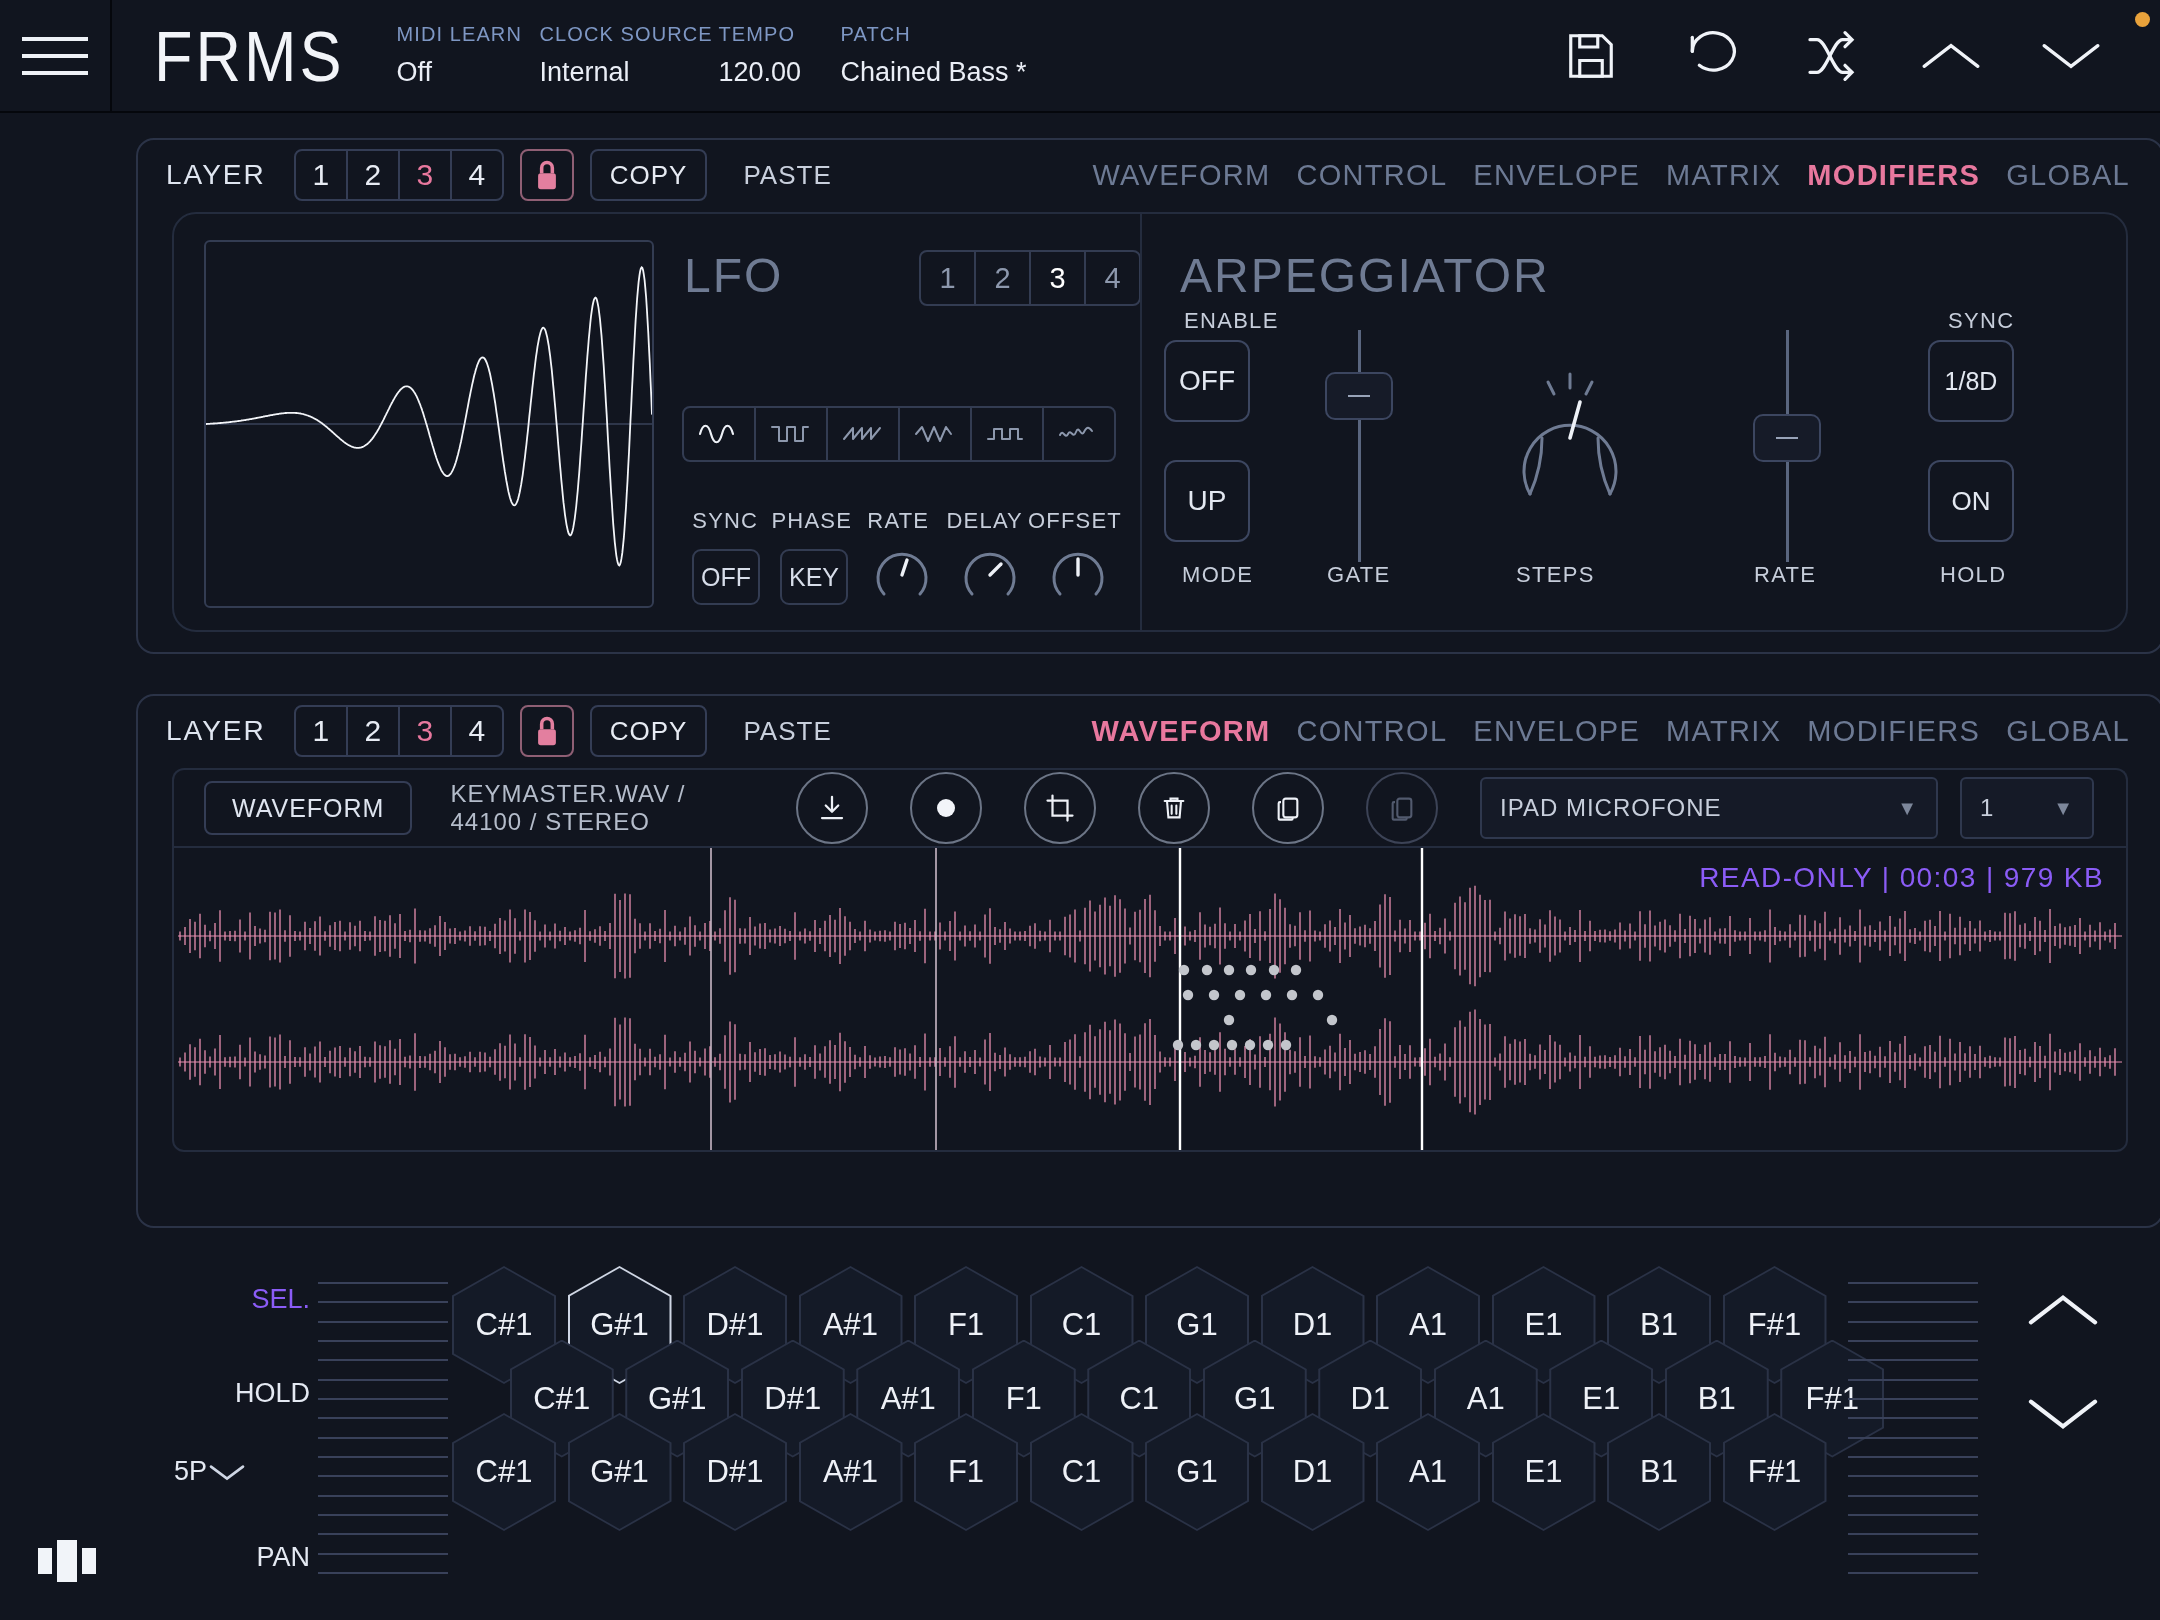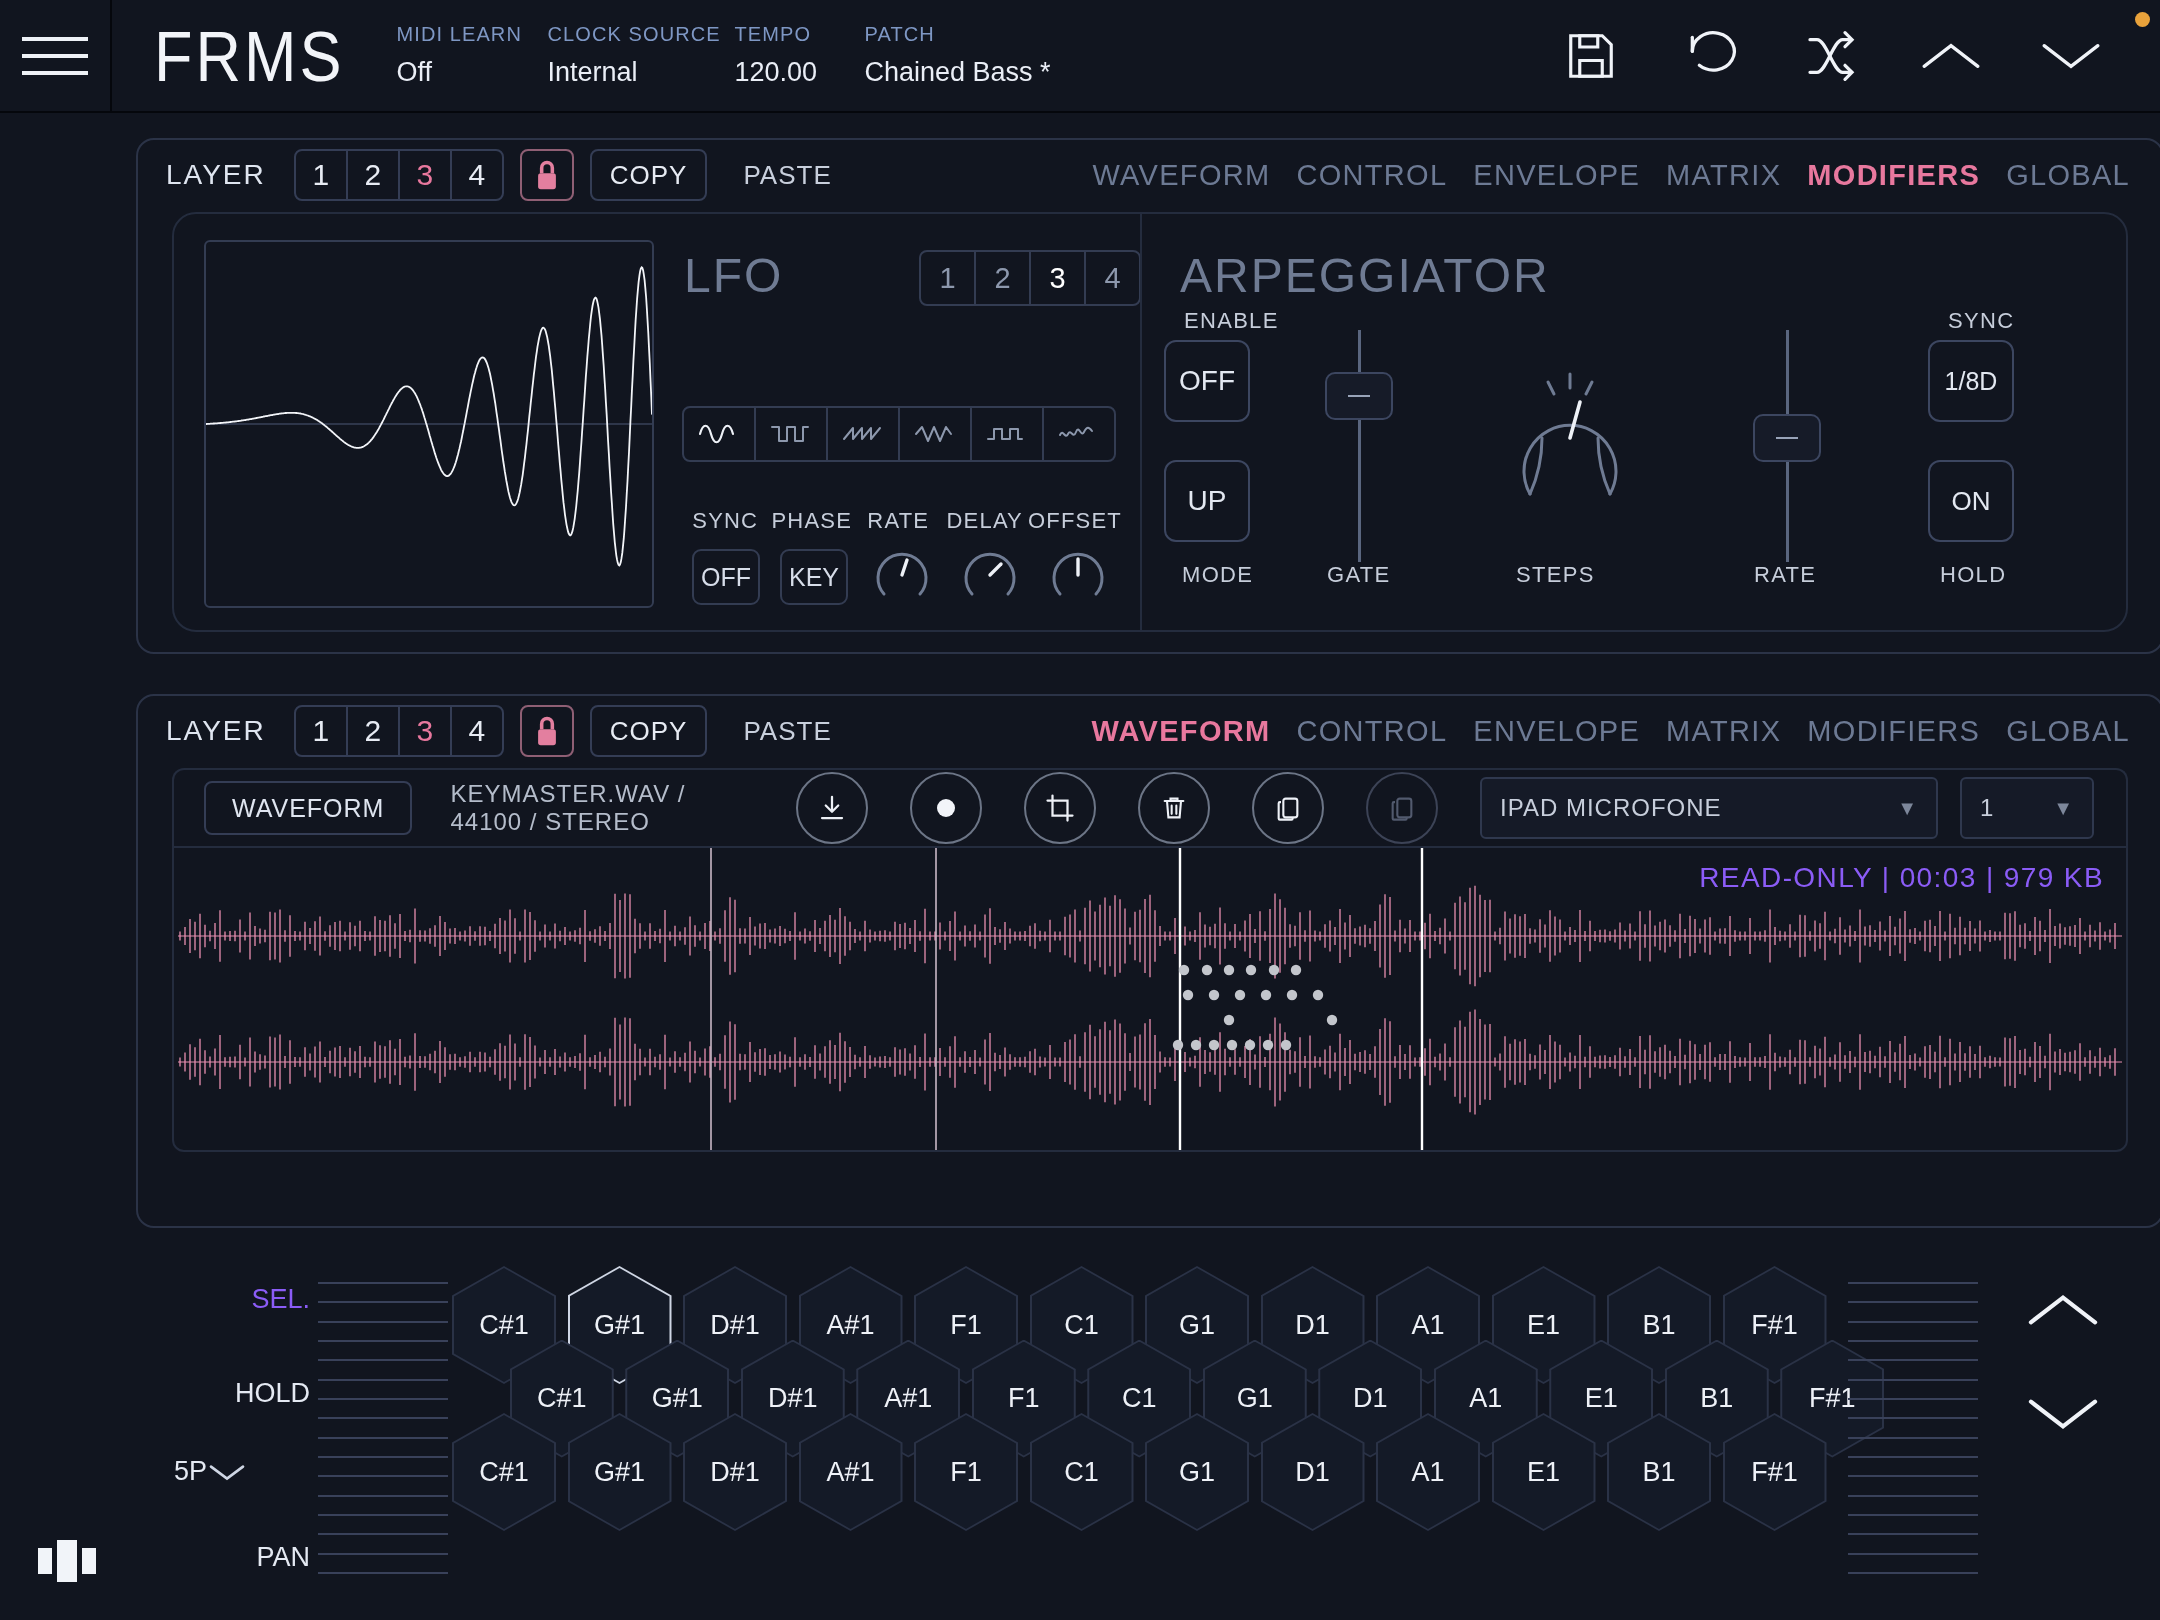--- a/index.html
+++ b/index.html
@@ -21,21 +21,21 @@
     width: 112px; height: 113px; display: flex; flex-direction: column;
     align-items: center; justify-content: center; gap: 13px;
     border-right: 2px solid #05070c;
   }
   .hamburger i { display:block; width: 66px; height: 4px; background: #eef1f6; }
   .brand {
     font-size: 63px; letter-spacing: 3px; color: #f2f4f8; font-weight: 300;
     margin-left: 42px; font-family: "Liberation Sans", sans-serif;
     transform: scaleY(1.12); transform-origin: center;
   }
-  .status-group { display:flex; align-items:flex-start; margin-left: 52px; gap: 8px; }
+  .status-group { display:flex; align-items:flex-start; margin-left: 52px; gap: 0; }
   .status-item { display:flex; flex-direction:column; gap: 11px; }
   .status-label { font-size: 20px; letter-spacing: 1.1px; color: #7e97c4; white-space: nowrap; }
   .status-value { font-size: 27px; color: #eaeef6; white-space: nowrap; font-weight: 300;}
   .si-midi { width: 143px; }
   .si-clock { width: 179px; }
   .si-tempo { width: 122px; }
   .si-patch { width: 340px; }
 
   .tools { margin-left: auto; display:flex; align-items:center; gap: 58px; padding-right: 58px; }
   .tool { width: 62px; height: 62px; display:flex; align-items:center; justify-content:center; }
@@ -172,21 +172,21 @@
   .botleft { position:absolute; left: 150px; top: 1270px; width: 310px; height: 320px;}
   .bl-row { position:absolute; display:flex; align-items:center; }
   .bl-label { font-size:27px; color:#e4e9f2; text-align:right; }
   .linegrid { position:absolute; display:flex; flex-direction:column; justify-content:space-between; }
   .linegrid i { display:block; height:2px; background:#39415a; width:100%; }
 
   .hexgrid { position:absolute; left: 452px; top: 1266px; width: 1380px; height: 340px;}
   .hex {
     position:absolute; width: 104px; height: 118px; display:flex;
     align-items:center; justify-content:center;
-    font-size: 27px; color:#eef1f7;
+    font-size: 31px; color:#eef1f7;
     clip-path: polygon(50% 0%, 100% 25%, 100% 75%, 50% 100%, 0% 75%, 0% 25%);
     background: #2a3246;
   }
   .hex > span {
     position:absolute; inset:2px; background:#141a27;
     clip-path: polygon(50% 0%, 100% 25%, 100% 75%, 50% 100%, 0% 75%, 0% 25%);
     display:flex;align-items:center;justify-content:center;
   }
   .hex.sel { background:#cfd6e4; }
 

